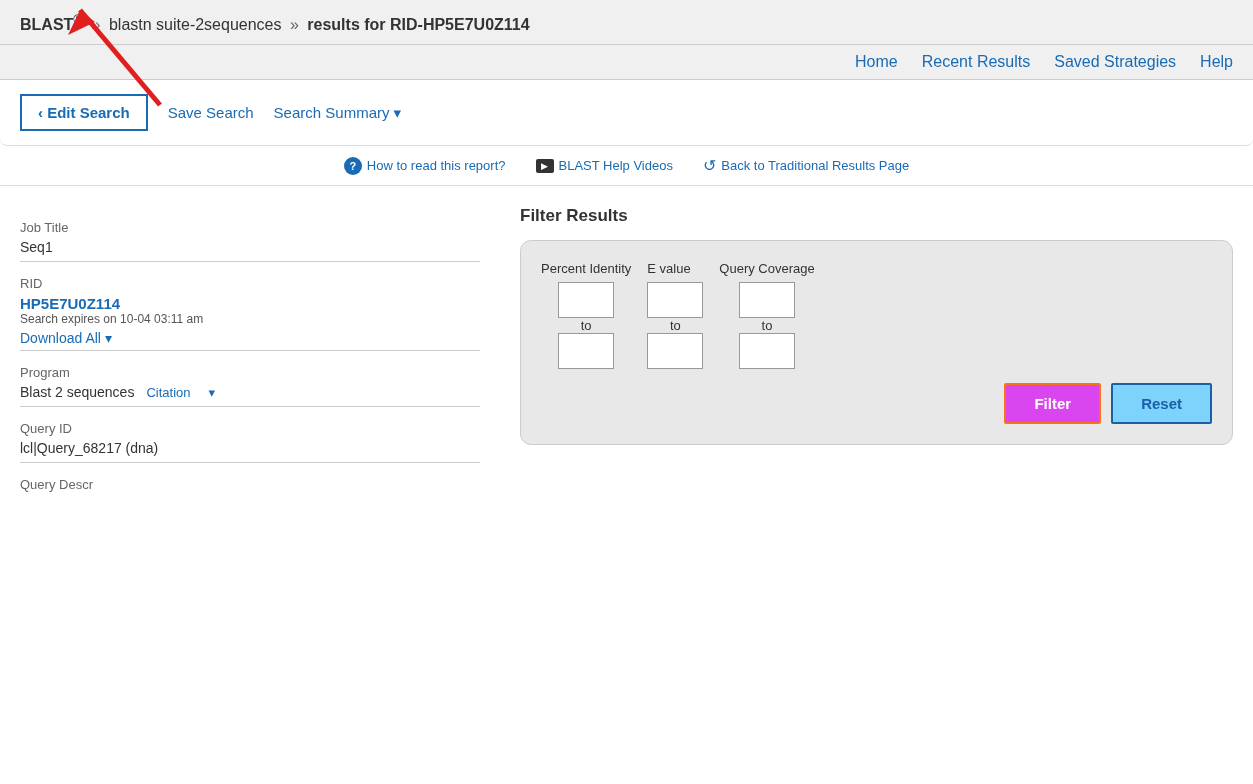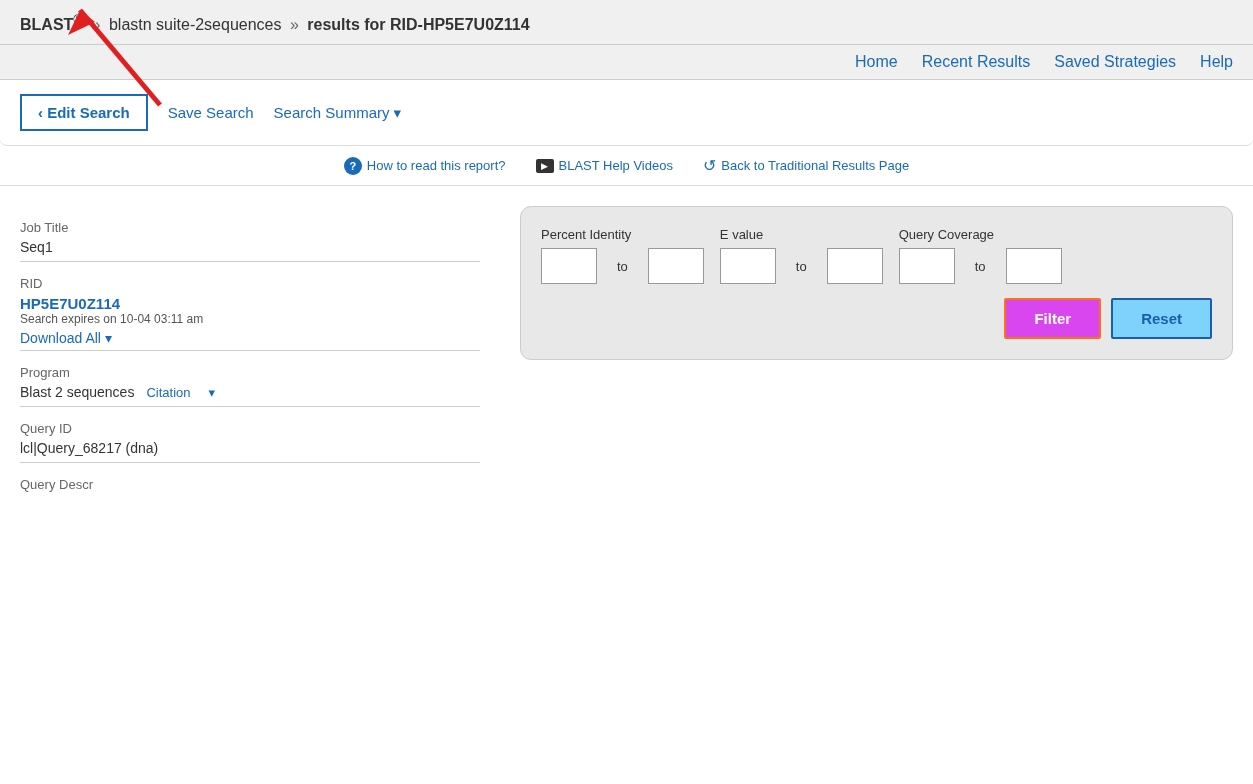--- a/index.html
+++ b/index.html
@@ -214,21 +214,22 @@
       flex-direction: column;
     }
     .filter-group-label {
       font-size: 13px;
       color: #333;
       margin-bottom: 6px;
     }
     .filter-inputs {
       display: flex;
       align-items: center;
-      gap: 20px;
+      gap: 0;
+      flex-direction: column;
     }
     .filter-input {
       width: 56px;
       height: 36px;
       border: 1px solid #999;
       background: #fff;
       font-size: 13px;
       padding: 2px 4px;
     }
     .to-label {
@@ -347,20 +348,21 @@
       </a>
     </div>
 
     <div class="info-label">Query ID</div>
     <div class="info-value">lcl|Query_68217 (dna)</div>
 
     <div class="info-label">Query Descr</div>
   </div>
 
   <div class="right-panel">
+    <div class="filter-title">Filter Results</div>
     <div class="filter-box">
       <div class="filter-row">
 
         <div class="filter-group">
           <div class="filter-group-label">Percent Identity</div>
           <div class="filter-inputs">
             <input type="text" class="filter-input" value="" style="">
             <span class="to-label">to</span>
             <input type="text" class="filter-input" value="" style="">
           </div>

